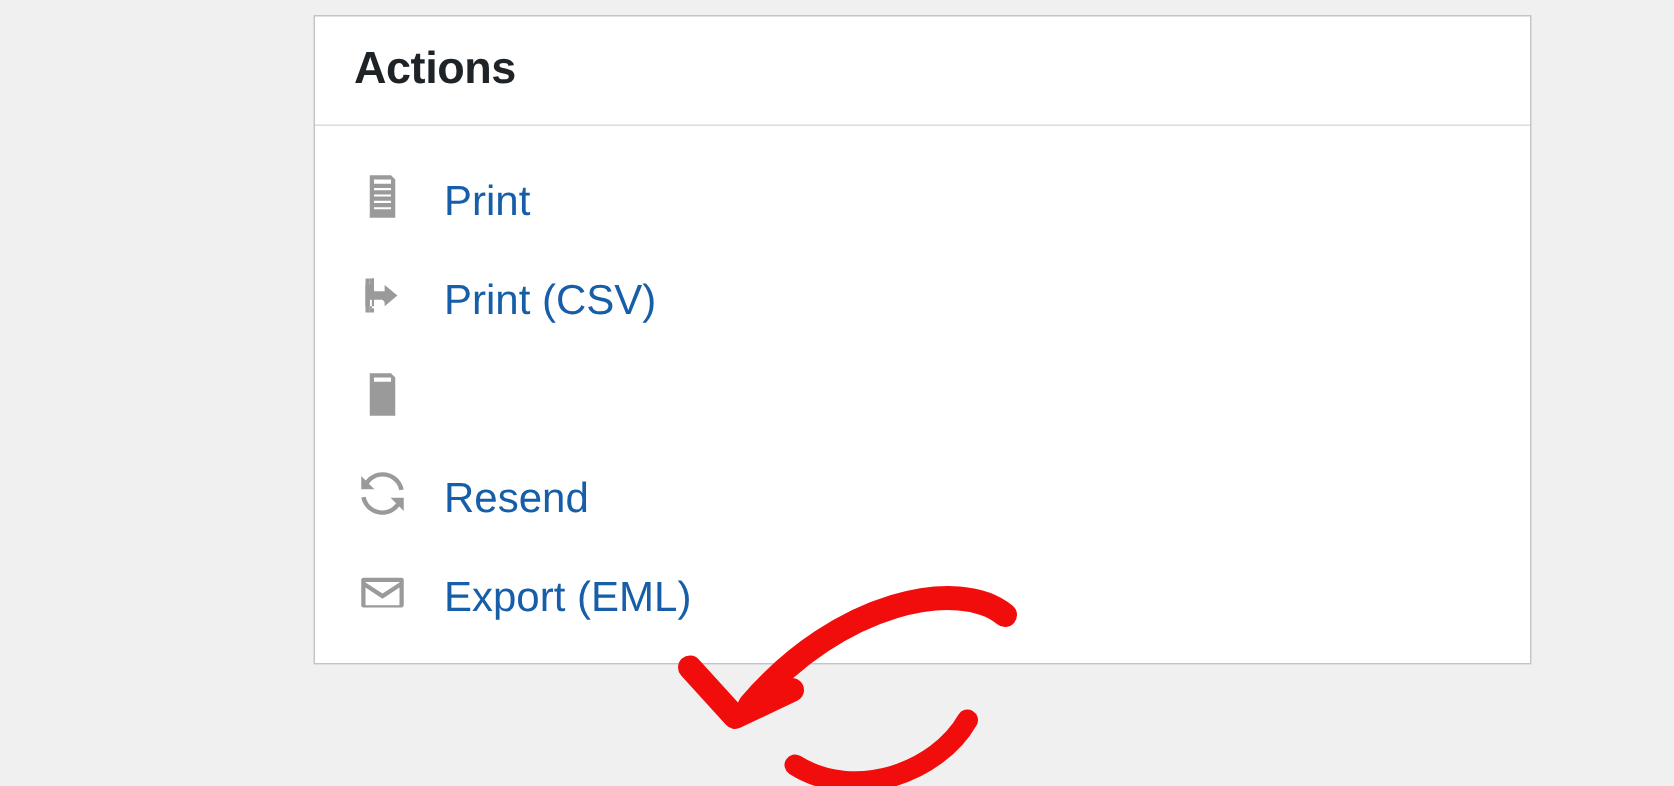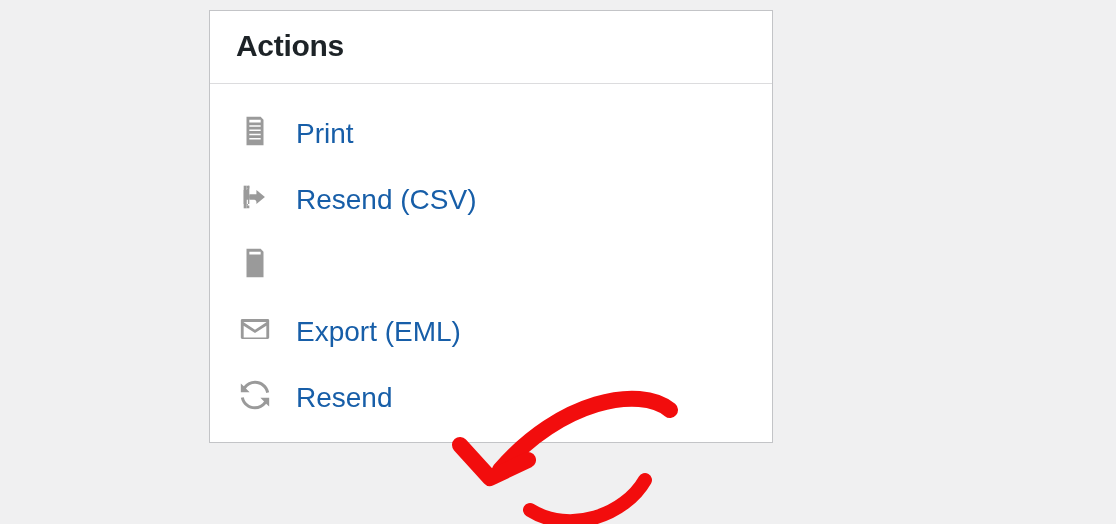--- a/index.html
+++ b/index.html
@@ -6,21 +6,21 @@
     html, body { width: 1116px; height: 524px; }
     body {
       background: #f0f0f1;
       font-family: -apple-system, BlinkMacSystemFont, "Segoe UI", Helvetica, Arial, sans-serif;
       position: relative;
     }
     .panel {
       position: absolute;
       left: 209px;
       top: 10px;
-      width: 564px;
+      width: 812px;
       background: #ffffff;
       border: 1px solid #c3c4c7;
     }
     .panel-header {
       padding: 18px 26px 20px 26px;
       border-bottom: 1px solid #dcdcde;
     }
     .panel-title {
       font-size: 30px;
       font-weight: 700;
@@ -80,47 +80,47 @@
       <span class="action-icon">
         <svg viewBox="0 0 24 24" fill="currentColor">
             <path d="M4 4h3v3H7V7H4V4zm0 13h3v3H4v-3zm3-13v3H4v7h3v3h1V4H7zM4 4v16h3v-2H6V6h1V4H4z"></path>
             <path d="M4 4h2v16H4z"></path>
             <path d="M6 4h2v2H6zM6 18h2v2H6z"></path>
             <path d="M9 12l7 0 -3 -4 0 3 -4 0 0 2 4 0 0 3z" transform="translate(1 0)"></path>
             <path d="M8 11h6v2H8z"></path>
             <path d="M13 7l6 5-6 5v-3h-5v-4h5V7z"></path>
           </svg>
       </span>
-      <span class="action-label">Resend (CSV)</span>
+      <span class="action-label">Print (CSV)</span>
     </div>
 
     <div class="action-item">
       <span class="action-icon">
         <svg viewBox="0 0 24 24" fill="currentColor">
             <path d="M6 2h10l2 2v18H6V2zm2 2v2h8V4H8zm0 4h2v2H8V8zm3 0h2v2h-2V8zm3 0h2v2h-2V8zM8 11h2v2H8v-2zm3 0h2v2h-2v-2zm3 0h2v2h-2v-2zM8 14h2v2H8v-2zm3 0h2v2h-2v-2zm3 0h2v2h-2v-2zM8 17h2v2H8v-2zm3 0h2v2h-2v-2zm3 0h2v2h-2v-2z"></path>
           </svg>
       </span>
     </div>
 
     <div class="action-item">
       <span class="action-icon">
         <svg viewBox="0 0 24 24" fill="currentColor">
-            <path d="M3 5h18c.6 0 1 .4 1 1v12c0 .6-.4 1-1 1H3c-.6 0-1-.4-1-1V6c0-.6.4-1 1-1zm1 2v.3l8 5.2 8-5.2V7H4zm16 2.7l-8 5.2-8-5.2V18h16V9.7z"></path>
+            <path d="M12 4c3.9 0 7.2 2.8 7.9 6.5l2.1-.4C21 5.2 16.9 2 12 2 8.8 2 6 3.5 4.1 5.9L2 3.8V10h6.2L5.6 7.4C7.1 5.3 9.4 4 12 4zm0 16c-3.9 0-7.2-2.8-7.9-6.5l-2.1.4C3 18.8 7.1 22 12 22c3.2 0 6-1.5 7.9-3.9l2.1 2.1V14h-6.2l2.6 2.6C16.9 18.7 14.6 20 12 20z"></path>
           </svg>
       </span>
-      <span class="action-label">Export (EML)</span>
+      <span class="action-label">Resend</span>
     </div>
 
     <div class="action-item">
       <span class="action-icon">
         <svg viewBox="0 0 24 24" fill="currentColor">
-            <path d="M12 4c3.9 0 7.2 2.8 7.9 6.5l2.1-.4C21 5.2 16.9 2 12 2 8.8 2 6 3.5 4.1 5.9L2 3.8V10h6.2L5.6 7.4C7.1 5.3 9.4 4 12 4zm0 16c-3.9 0-7.2-2.8-7.9-6.5l-2.1.4C3 18.8 7.1 22 12 22c3.2 0 6-1.5 7.9-3.9l2.1 2.1V14h-6.2l2.6 2.6C16.9 18.7 14.6 20 12 20z"></path>
+            <path d="M3 5h18c.6 0 1 .4 1 1v12c0 .6-.4 1-1 1H3c-.6 0-1-.4-1-1V6c0-.6.4-1 1-1zm1 2v.3l8 5.2 8-5.2V7H4zm16 2.7l-8 5.2-8-5.2V18h16V9.7z"></path>
           </svg>
       </span>
-      <span class="action-label">Resend</span>
+      <span class="action-label">Export (EML)</span>
     </div>
 
   </div>
 </div>
 
 <svg class="annotation" width="280" height="170" viewBox="0 0 280 170">
   <path d="M 240 40 C 210 15, 130 30, 70 100" stroke="#f20d0d" stroke-width="16" fill="none" stroke-linecap="round"></path>
   <path d="M 30 75 L 60 108 L 98 90" stroke="#f20d0d" stroke-width="16" fill="none" stroke-linecap="round" stroke-linejoin="round"></path>
   <path d="M 100 140 C 140 165, 195 145, 215 110" stroke="#f20d0d" stroke-width="14" fill="none" stroke-linecap="round"></path>
 </svg>

